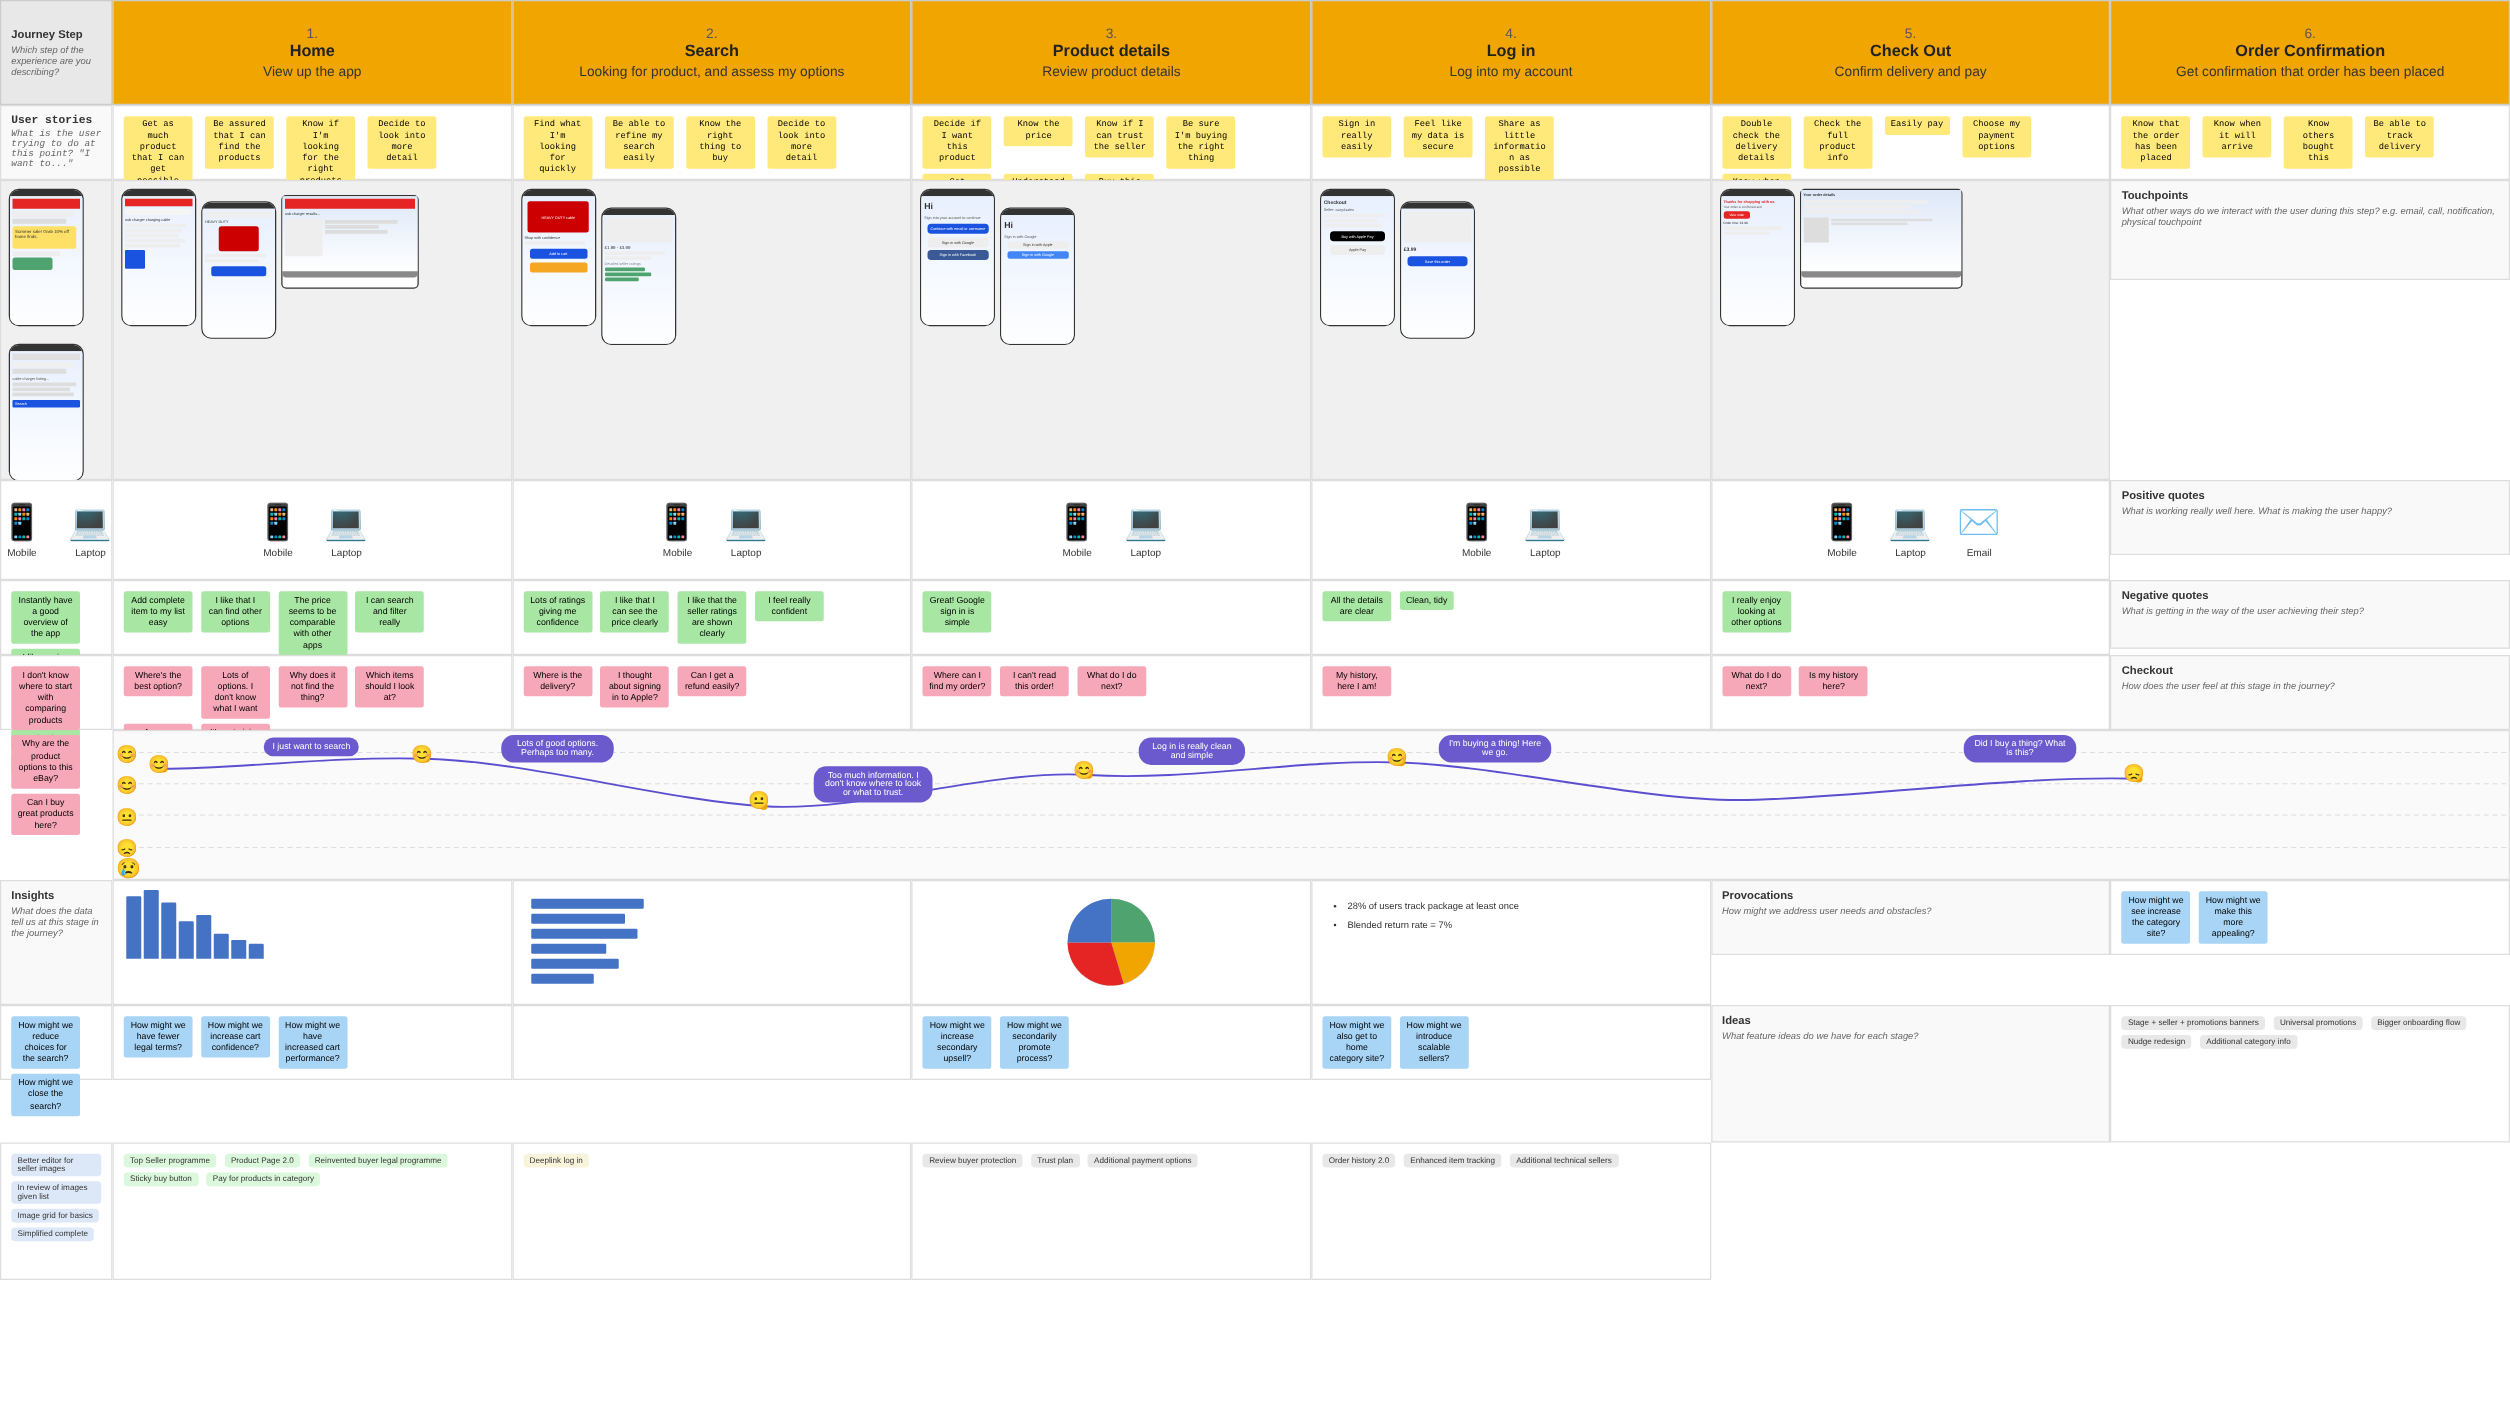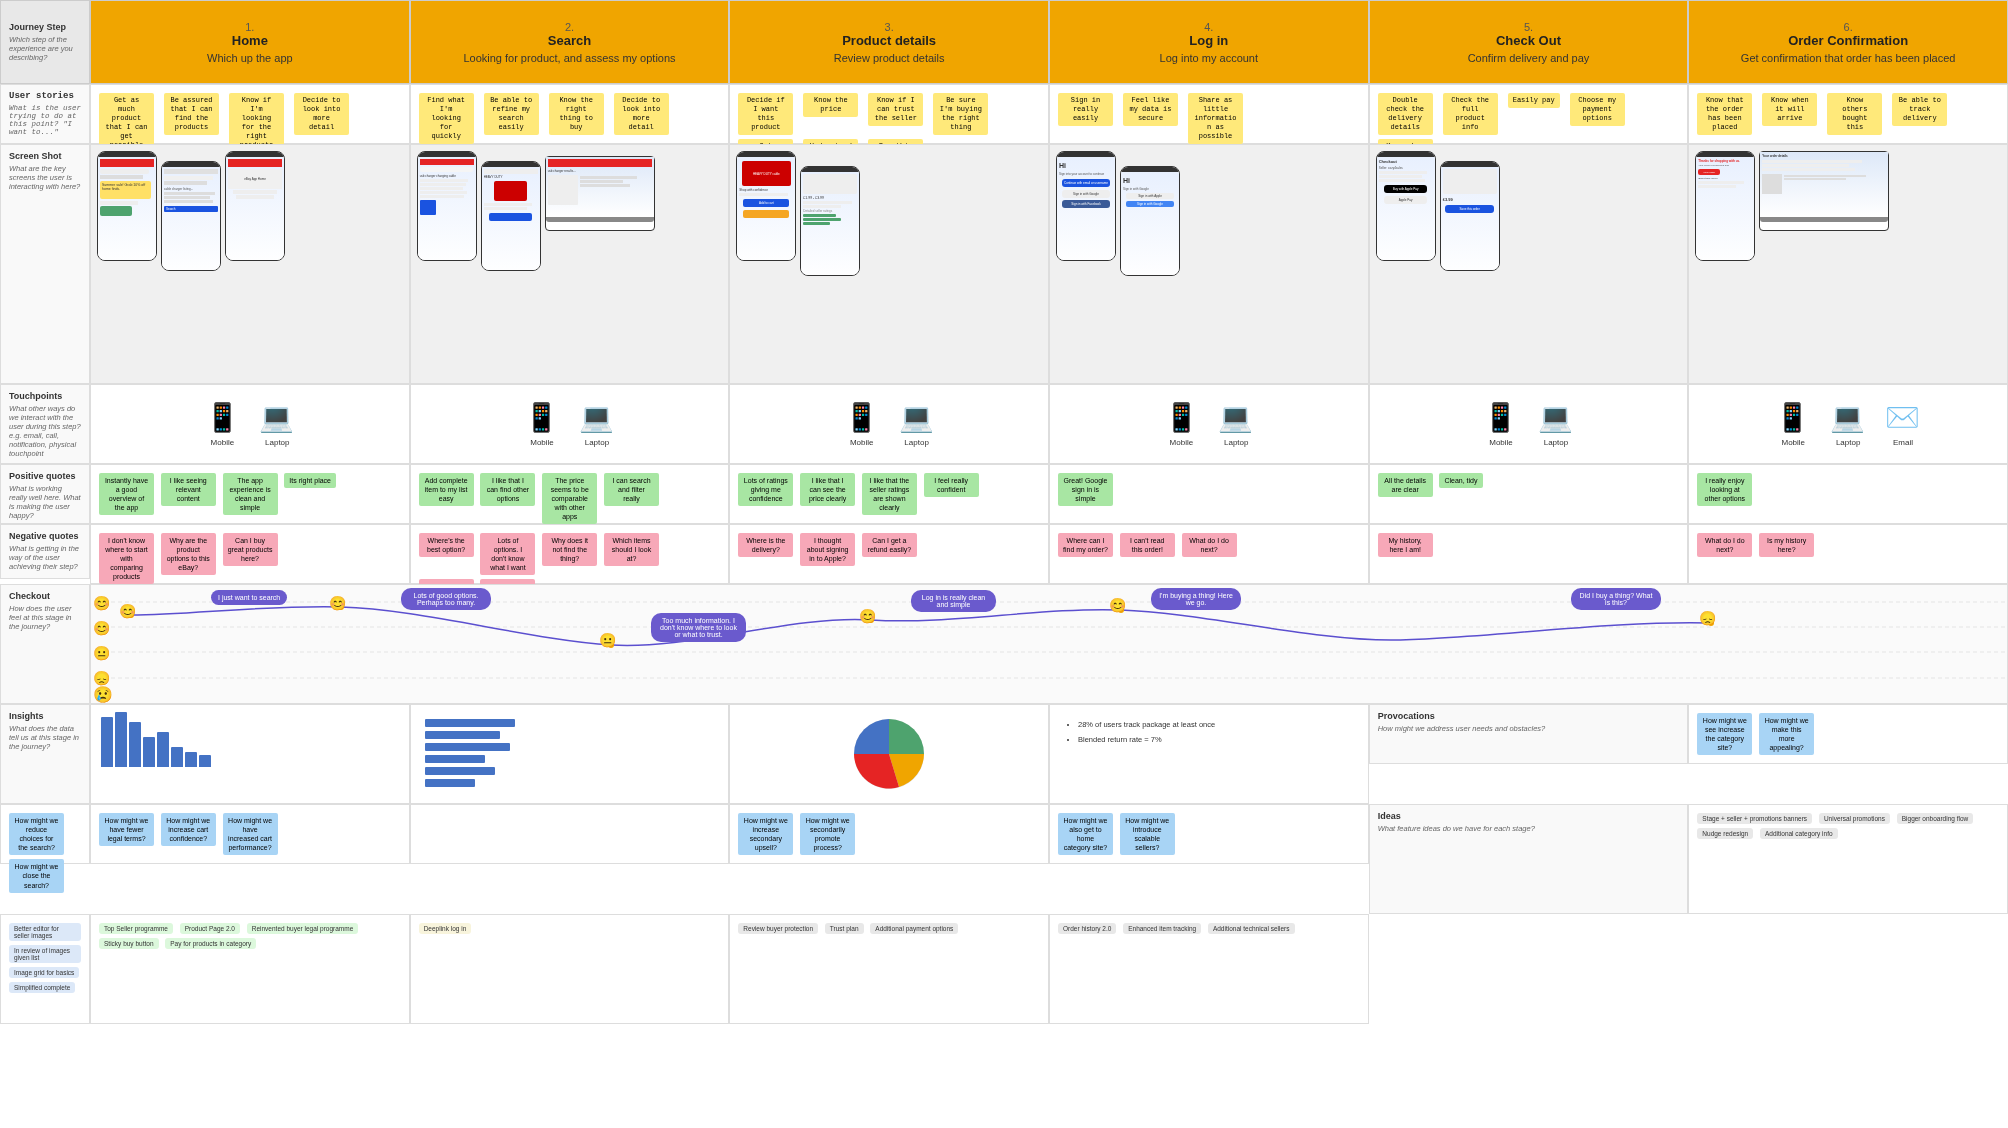--- a/index.html
+++ b/index.html
@@ -250,21 +250,21 @@
 <div class="journey-map" id="main-table">
 
   <div class="label-col-top row-journey">
     <div class="row-label-title">Journey Step</div>
     <div class="row-label-desc">Which step of the experience are you describing?</div>
   </div>
 
   <div class="journey-header-col row-journey journey-col-1">
     <div class="step-number">1.</div>
     <div class="header-step">Home</div>
-    <div class="header-desc">Which up the app</div>
+    <div class="header-desc">View up the app</div>
   </div>
   <div class="journey-header-col row-journey journey-col-2">
     <div class="step-number">2.</div>
     <div class="header-step">Search</div>
     <div class="header-desc">Looking for product, and assess my options</div>
   </div>
   <div class="journey-header-col row-journey journey-col-3">
     <div class="step-number">3.</div>
     <div class="header-step">Product details</div>
     <div class="header-desc">Review product details</div>
@@ -322,24 +322,20 @@
     <span class="sticky-note sticky-yellow">Choose my payment options</span>
     <span class="sticky-note sticky-yellow">Know when the product will arrive</span>
   </div>
   <div class="content-cell row-userstories">
     <span class="sticky-note sticky-yellow">Know that the order has been placed</span>
     <span class="sticky-note sticky-yellow">Know when it will arrive</span>
     <span class="sticky-note sticky-yellow">Know others bought this</span>
     <span class="sticky-note sticky-yellow">Be able to track delivery</span>
   </div>
 
-  <div class="section-row-label row-screenshot">
-    <div class="row-label-title">Screen Shot</div>
-    <div class="row-label-desc">What are the key screens the user is interacting with here?</div>
-  </div>
 
   <div class="content-cell row-screenshot screenshot-area" style="flex-direction:row; flex-wrap:wrap; align-content:flex-start;">
     <div class="phone-mockup">
       <div class="phone-status-bar"></div>
       <div class="phone-screen">
         <div class="phone-content">
           <div style="background:#e52424;height:8px;width:100%;margin-bottom:2px;"></div>
           <div style="background:#eee;height:5px;width:90%;margin-bottom:1px;border-radius:2px;"></div>
           <div style="background:#ddd;height:4px;width:80%;margin-bottom:1px;"></div>
           <div style="background:#ffe066;height:18px;width:95%;margin:2px 0;border-radius:2px;padding:2px;font-size:3.5px;color:#333;">Summer sale! Grab 10% off home finds.</div>

